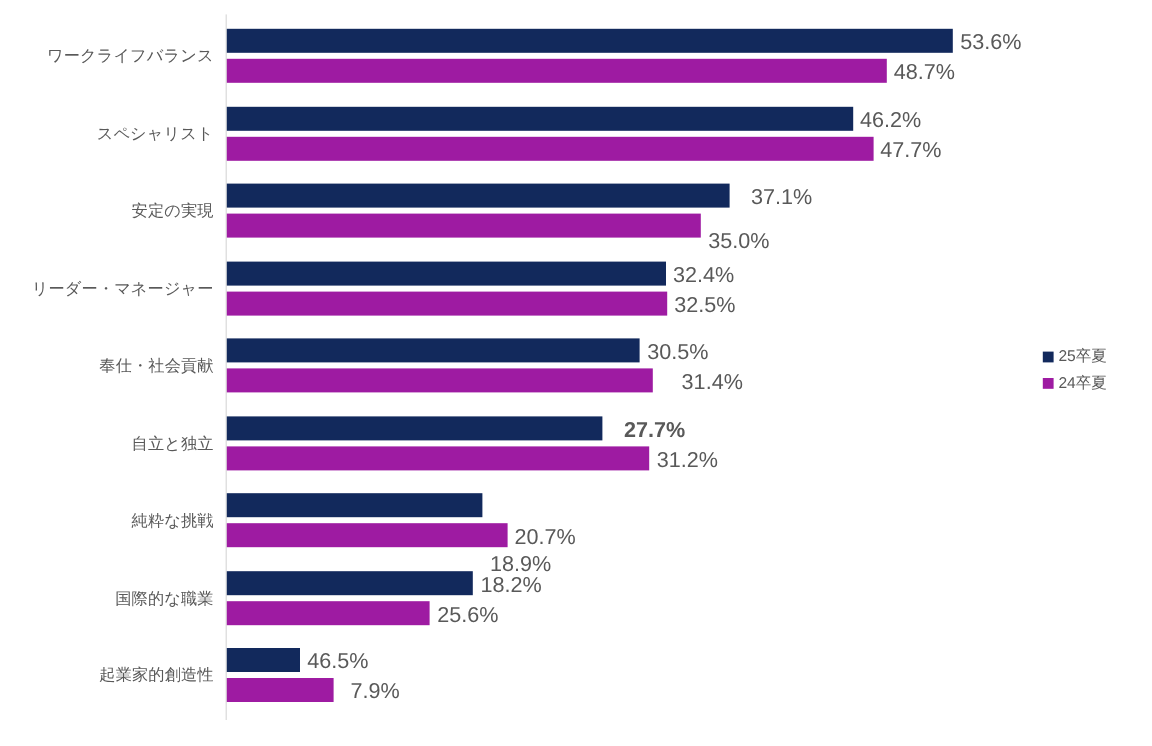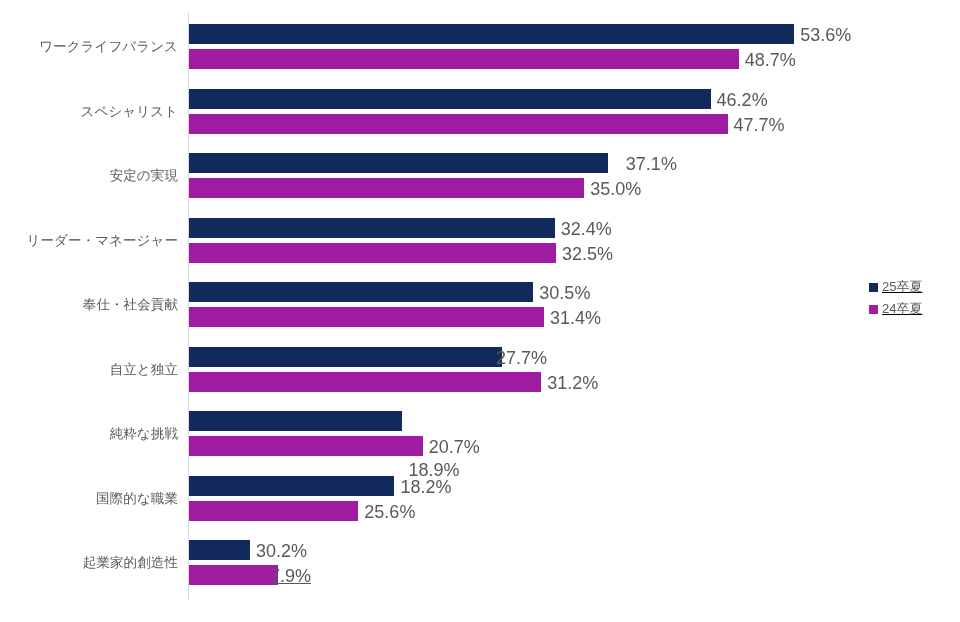--- a/index.html
+++ b/index.html
@@ -75,23 +75,22 @@
     top: 1px;
     font-size: 18px;
     color: #595959;
     white-space: nowrap;
   }
 
   
   .legend {
     position: absolute;
     left: 869px;
-    top: 276px;
+    top: 286px;
     width: 86px;
-    text-decoration: underline;
   }
   .legend-item {
     display: flex;
     align-items: center;
     height: 22px;
   }
   .legend-swatch {
     width: 9px;
     height: 9px;
     margin-right: 4px;
@@ -135,21 +134,21 @@
           </div>
         </div>
         <div class="cat-group" style="top: 151px;">
           <div class="cat-label">安定の実現</div>
           <div class="bar-row r1">
             <div class="bar s25" style="width: 418.859px;"></div>
             <span class="bar-value" style="left: 424.859px; margin-left: 12px;">37.1%</span>
           </div>
           <div class="bar-row r2">
             <div class="bar s24" style="width: 395.15px;"></div>
-            <span class="bar-value" style="left: 401.15px;">35.0%</span>
+            <span class="bar-value" style="left: 401.15px; margin-top: 12px;">35.0%</span>
           </div>
         </div>
         <div class="cat-group" style="top: 215.5px;">
           <div class="cat-label">リーダー・マネージャー</div>
           <div class="bar-row r1">
             <div class="bar s25" style="width: 365.796px;"></div>
             <span class="bar-value" style="left: 371.796px;">32.4%</span>
           </div>
           <div class="bar-row r2">
             <div class="bar s24" style="width: 366.925px;"></div>
@@ -157,28 +156,28 @@
           </div>
         </div>
         <div class="cat-group" style="top: 280px;">
           <div class="cat-label">奉仕・社会貢献</div>
           <div class="bar-row r1">
             <div class="bar s25" style="width: 344.345px;"></div>
             <span class="bar-value" style="left: 350.345px; text-align: center;">30.5%</span>
           </div>
           <div class="bar-row r2">
             <div class="bar s24" style="width: 354.506px;"></div>
-            <span class="bar-value" style="left: 361px;">31.4%</span>
+            <span class="bar-value" style="left: 379px;">31.4%</span>
           </div>
         </div>
         <div class="cat-group" style="top: 344.5px;">
           <div class="cat-label">自立と独立</div>
           <div class="bar-row r1">
             <div class="bar s25" style="width: 312.733px;"></div>
-            <span class="bar-value" style="left: 307px;">27.7%</span>
+            <span class="bar-value" style="left: 331px; font-weight: bold;">27.7%</span>
           </div>
           <div class="bar-row r2">
             <div class="bar s24" style="width: 352.248px;"></div>
             <span class="bar-value" style="left: 358.248px;">31.2%</span>
           </div>
         </div>
         <div class="cat-group" style="top: 409px;">
           <div class="cat-label">純粋な挑戦</div>
           <div class="bar-row r1">
             <div class="bar s25" style="width: 213.381px;"></div>
@@ -197,25 +196,25 @@
           </div>
           <div class="bar-row r2">
             <div class="bar s24" style="width: 169.35px;"></div>
             <span class="bar-value" style="left: 175.35px;">25.6%</span>
           </div>
         </div>
         <div class="cat-group" style="top: 538px;">
           <div class="cat-label">起業家的創造性</div>
           <div class="bar-row r1">
             <div class="bar s25" style="width: 60.966px;"></div>
-            <span class="bar-value" style="left: 66.966px;">30.2%</span>
+            <span class="bar-value" style="left: 66.966px;">46.5%</span>
           </div>
           <div class="bar-row r2">
             <div class="bar s24" style="width: 89.191px;"></div>
-            <span class="bar-value" style="left: 81px; text-decoration: underline;">7.9%</span>
+            <span class="bar-value" style="left: 103px;">7.9%</span>
           </div>
         </div>
       </div>
   </div>
 
   <div class="legend">
     <div class="legend-item">
       <span class="legend-swatch s25"></span>
       <span class="legend-label">25卒夏</span>
     </div>

